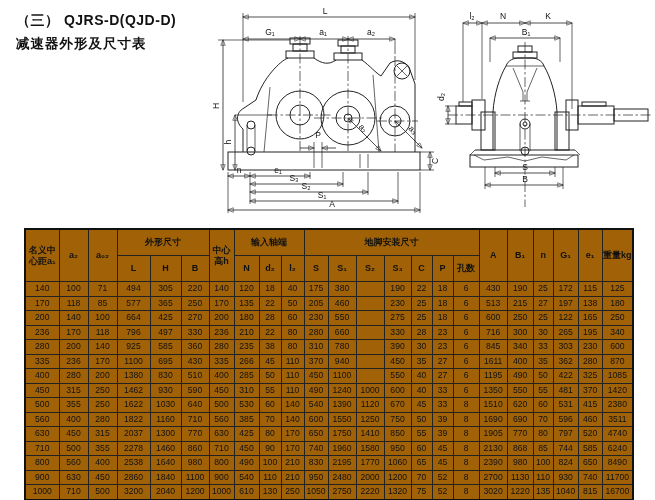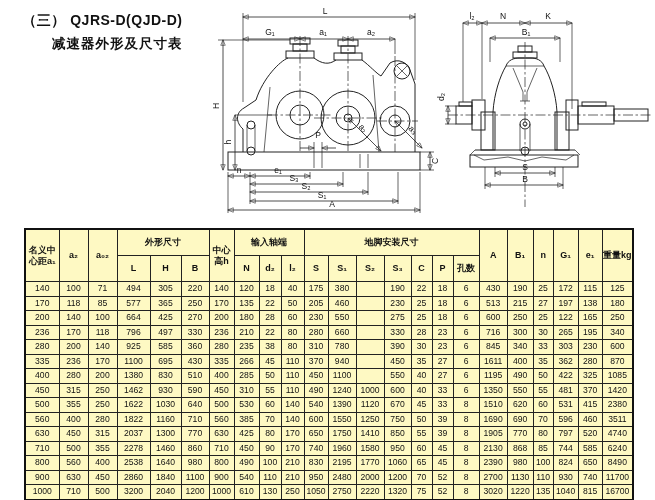--- a/index.html
+++ b/index.html
@@ -1,35 +1,35 @@
 <!DOCTYPE html>
 <html><head>
 <meta charset="utf-8">
 <style>
   html,body { margin:0; padding:0; }
   body {
     width:655px; height:500px; position:relative; background:#ffffff;
     font-family:"Liberation Sans","DejaVu Sans",sans-serif; color:#111;
     overflow:hidden;
   }
-  .title-block { position:absolute; left:16px; top:12px; font-weight:bold;text-align:right; }
+  .title-block { position:absolute; left:16px; top:12px; font-weight:bold; }
   .title-line1 { font-size:14px; letter-spacing:0.5px; }
-  .title-line2 { font-size:13.5px; margin-top:5px; margin-left:36px; letter-spacing:1px; }
+  .title-line2 { font-size:13.5px; margin-top:5px; letter-spacing:1px; }
 
   .drawing-svg { position:absolute; left:210px; top:2px; }
   .drawing-svg line, .drawing-svg path, .drawing-svg rect, .drawing-svg circle { stroke:#222; fill:none; stroke-width:1; }
   .drawing-svg .dim { stroke-width:0.8; }
   .drawing-svg .thin { stroke-width:0.7; }
   .drawing-svg .cl { stroke-width:0.7; stroke-dasharray:10 2.5 2.5 2.5; }
   .drawing-svg text { font-size:8.5px; fill:#111; stroke:none; text-anchor:middle; font-family:inherit; }
 
   table.dims {
     position:absolute; left:24px; top:228px; width:608px;
     border-collapse:collapse; table-layout:fixed; border:2px solid #111;
-    background:#fef9c3;
+    background:#a16207;
   }
   table.dims th, table.dims td {
     border:1px solid #222; text-align:center; vertical-align:middle;
     padding:0; overflow:hidden;
   }
   table.dims thead th {
     font-weight:bold; font-size:9px; height:25px; line-height:11px; white-space:pre-line;
   }
   table.dims tbody td {
     height:13.5px; line-height:13.5px; font-size:8.6px; white-space:nowrap;

